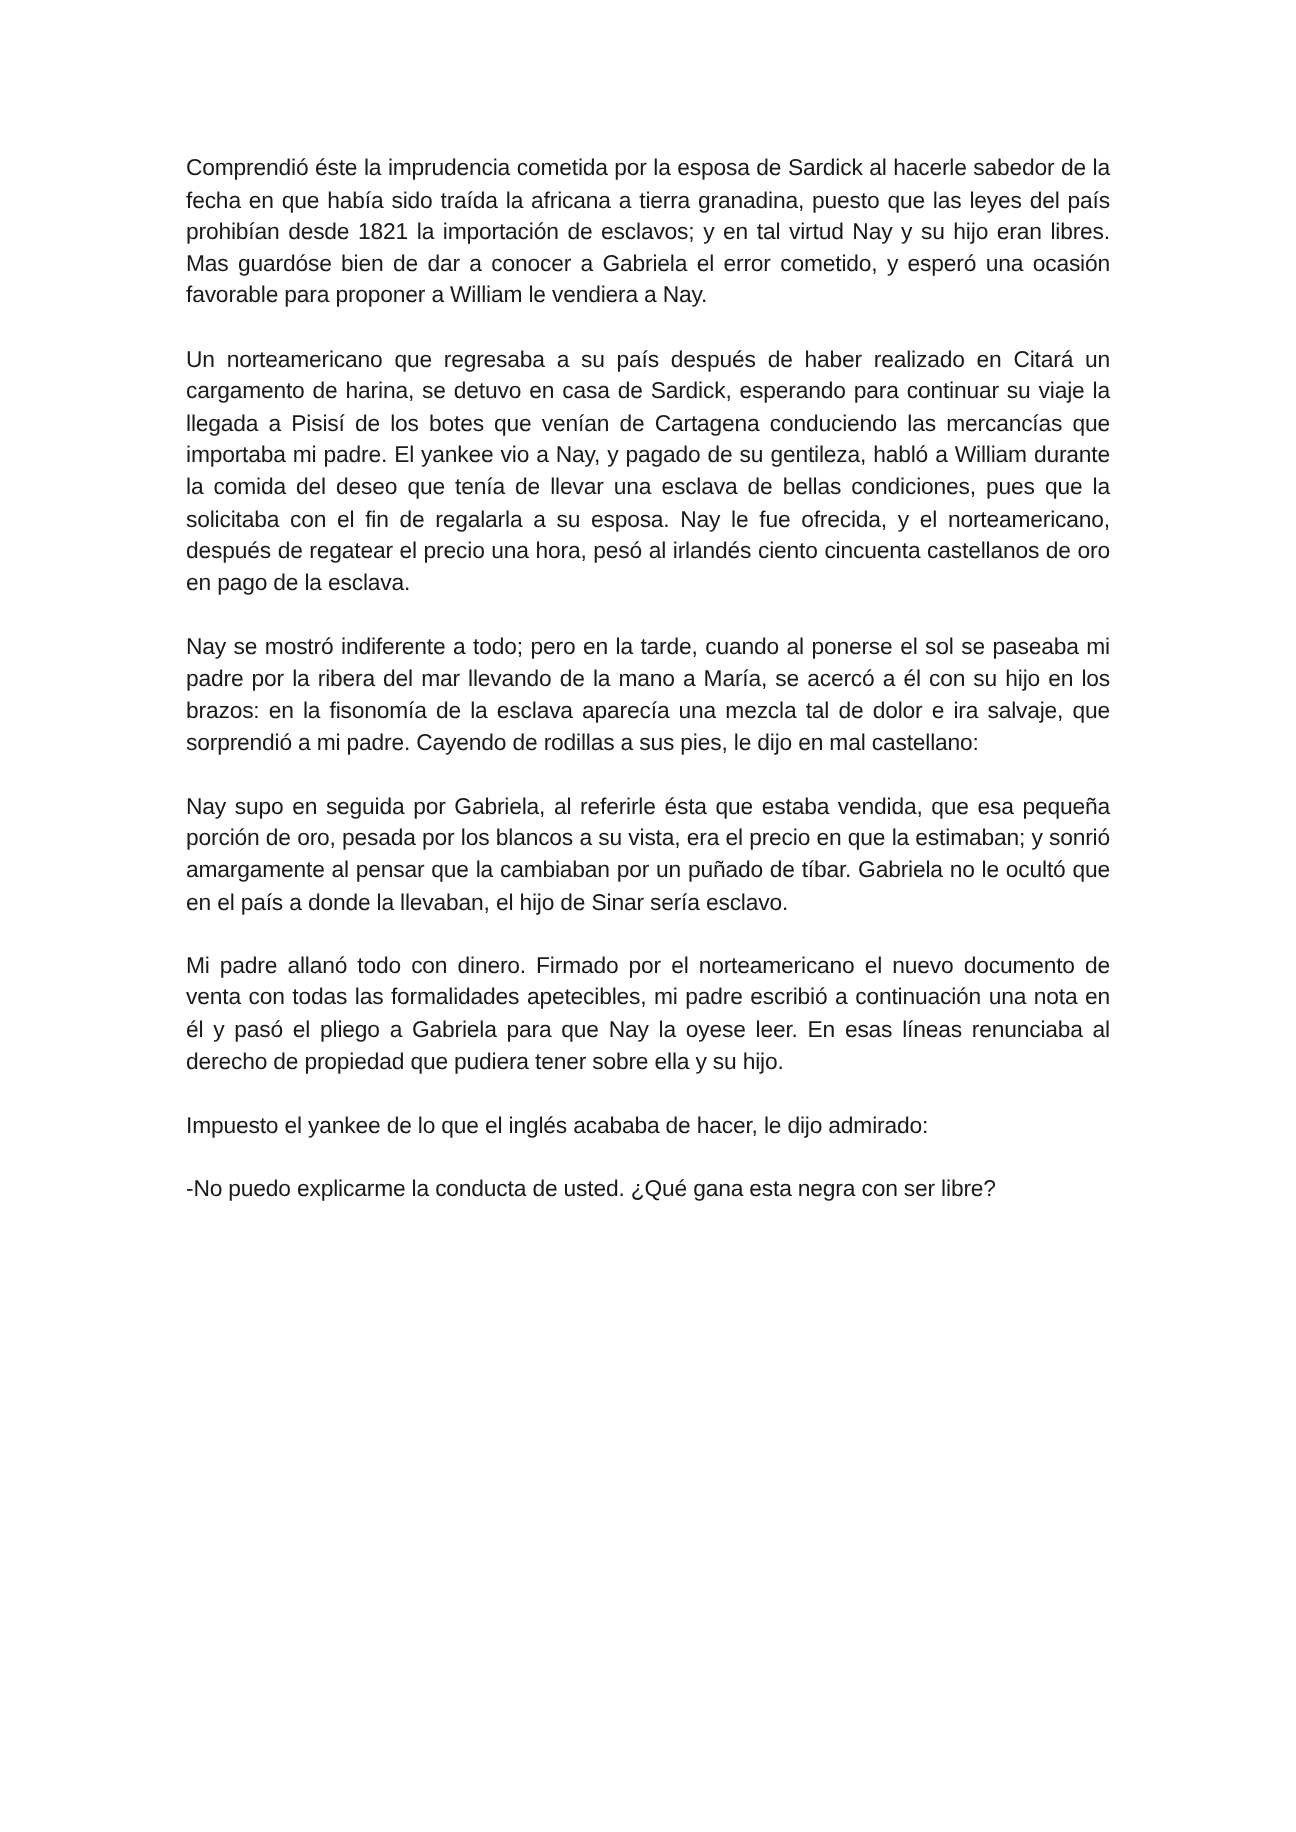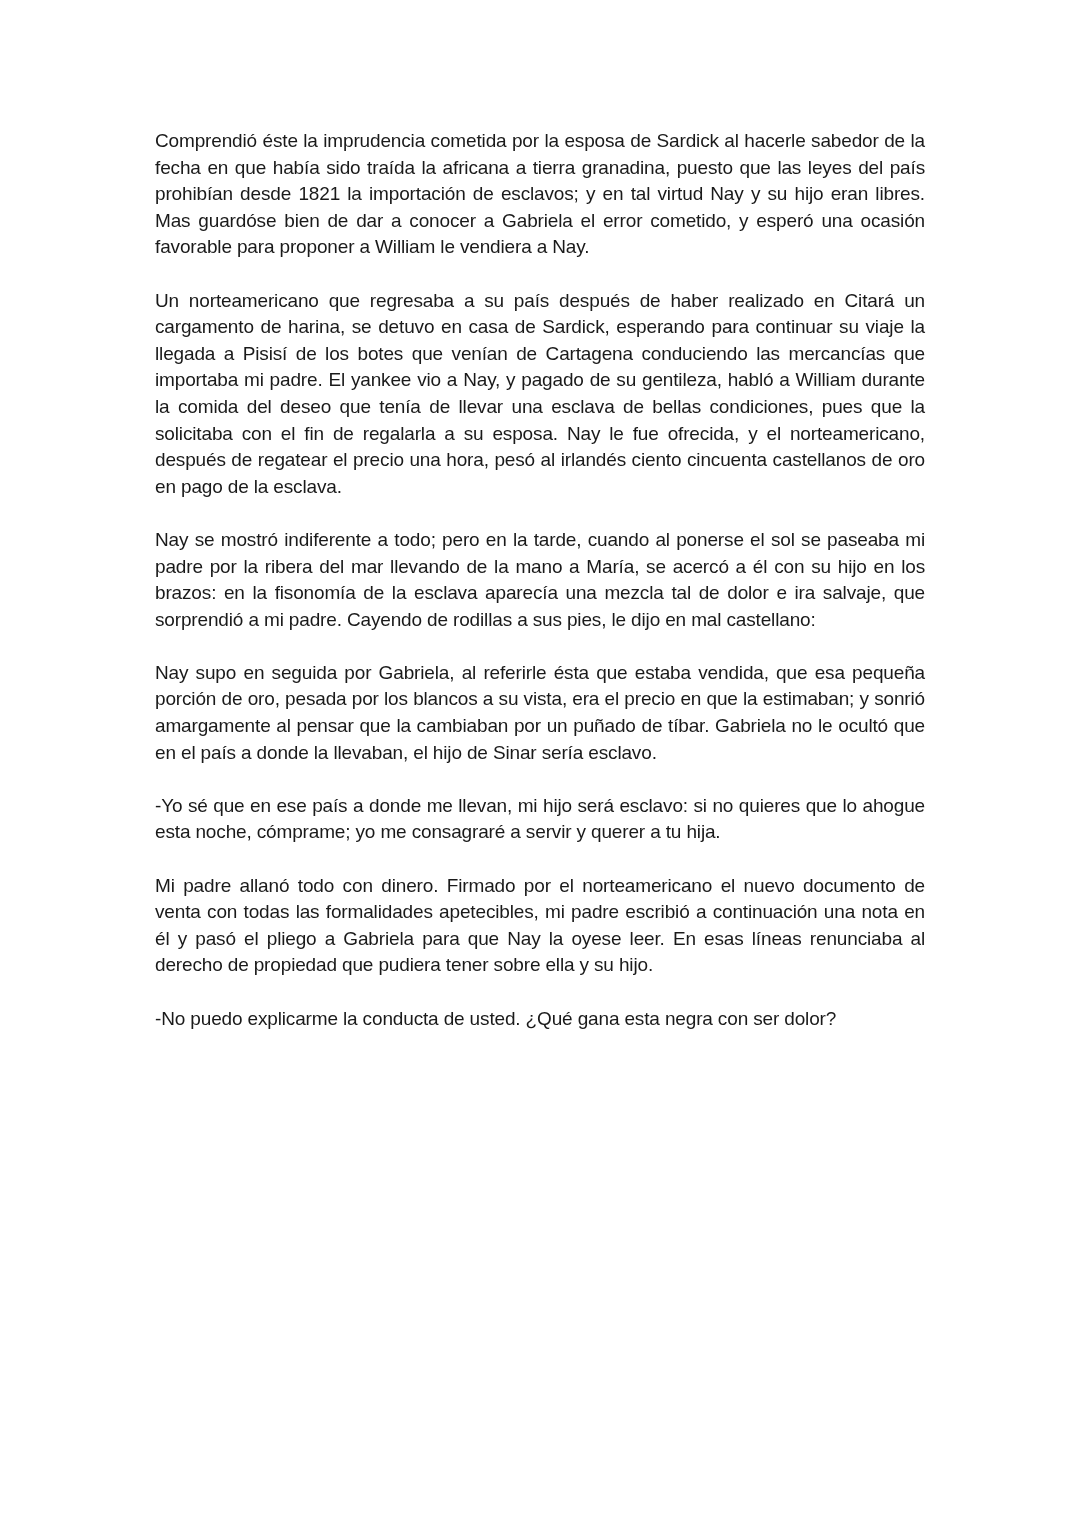--- a/index.html
+++ b/index.html
@@ -32,16 +32,16 @@
     }
   </style>
 </head>
 <body>
 
 <div class="page">
   <p class="para">Comprendió éste la imprudencia cometida por la esposa de Sardick al hacerle sabedor de la fecha en que había sido traída la africana a tierra granadina, puesto que las leyes del país prohibían desde 1821 la importación de esclavos; y en tal virtud Nay y su hijo eran libres. Mas guardóse bien de dar a conocer a Gabriela el error cometido, y esperó una ocasión favorable para proponer a William le vendiera a Nay.</p>
   <p class="para">Un norteamericano que regresaba a su país después de haber realizado en Citará un cargamento de harina, se detuvo en casa de Sardick, esperando para continuar su viaje la llegada a Pisisí de los botes que venían de Cartagena conduciendo las mercancías que importaba mi padre. El yankee vio a Nay, y pagado de su gentileza, habló a William durante la comida del deseo que tenía de llevar una esclava de bellas condiciones, pues que la solicitaba con el fin de regalarla a su esposa. Nay le fue ofrecida, y el norteamericano, después de regatear el precio una hora, pesó al irlandés ciento cincuenta castellanos de oro en pago de la esclava.</p>
   <p class="para">Nay se mostró indiferente a todo; pero en la tarde, cuando al ponerse el sol se paseaba mi padre por la ribera del mar llevando de la mano a María, se acercó a él con su hijo en los brazos: en la fisonomía de la esclava aparecía una mezcla tal de dolor e ira salvaje, que sorprendió a mi padre. Cayendo de rodillas a sus pies, le dijo en mal castellano:</p>
   <p class="para">Nay supo en seguida por Gabriela, al referirle ésta que estaba vendida, que esa pequeña porción de oro, pesada por los blancos a su vista, era el precio en que la estimaban; y sonrió amargamente al pensar que la cambiaban por un puñado de tíbar. Gabriela no le ocultó que en el país a donde la llevaban, el hijo de Sinar sería esclavo.</p>
-  <p class="para">-Yo sé que en ese país a donde me llevan, mi hijo será esclavo: si no quieres que lo ahogue esta noche, cómprame; yo me consagraré a servir y querer a tu hija.</p>
   <p class="para">Mi padre allanó todo con dinero. Firmado por el norteamericano el nuevo documento de venta con todas las formalidades apetecibles, mi padre escribió a continuación una nota en él y pasó el pliego a Gabriela para que Nay la oyese leer. En esas líneas renunciaba al derecho de propiedad que pudiera tener sobre ella y su hijo.</p>
-  <p class="para">-No puedo explicarme la conducta de usted. ¿Qué gana esta negra con ser dolor?</p>
+  <p class="para">Impuesto el yankee de lo que el inglés acababa de hacer, le dijo admirado:</p>
+  <p class="para">-No puedo explicarme la conducta de usted. ¿Qué gana esta negra con ser libre?</p>
 </div>
 
 </body></html>

